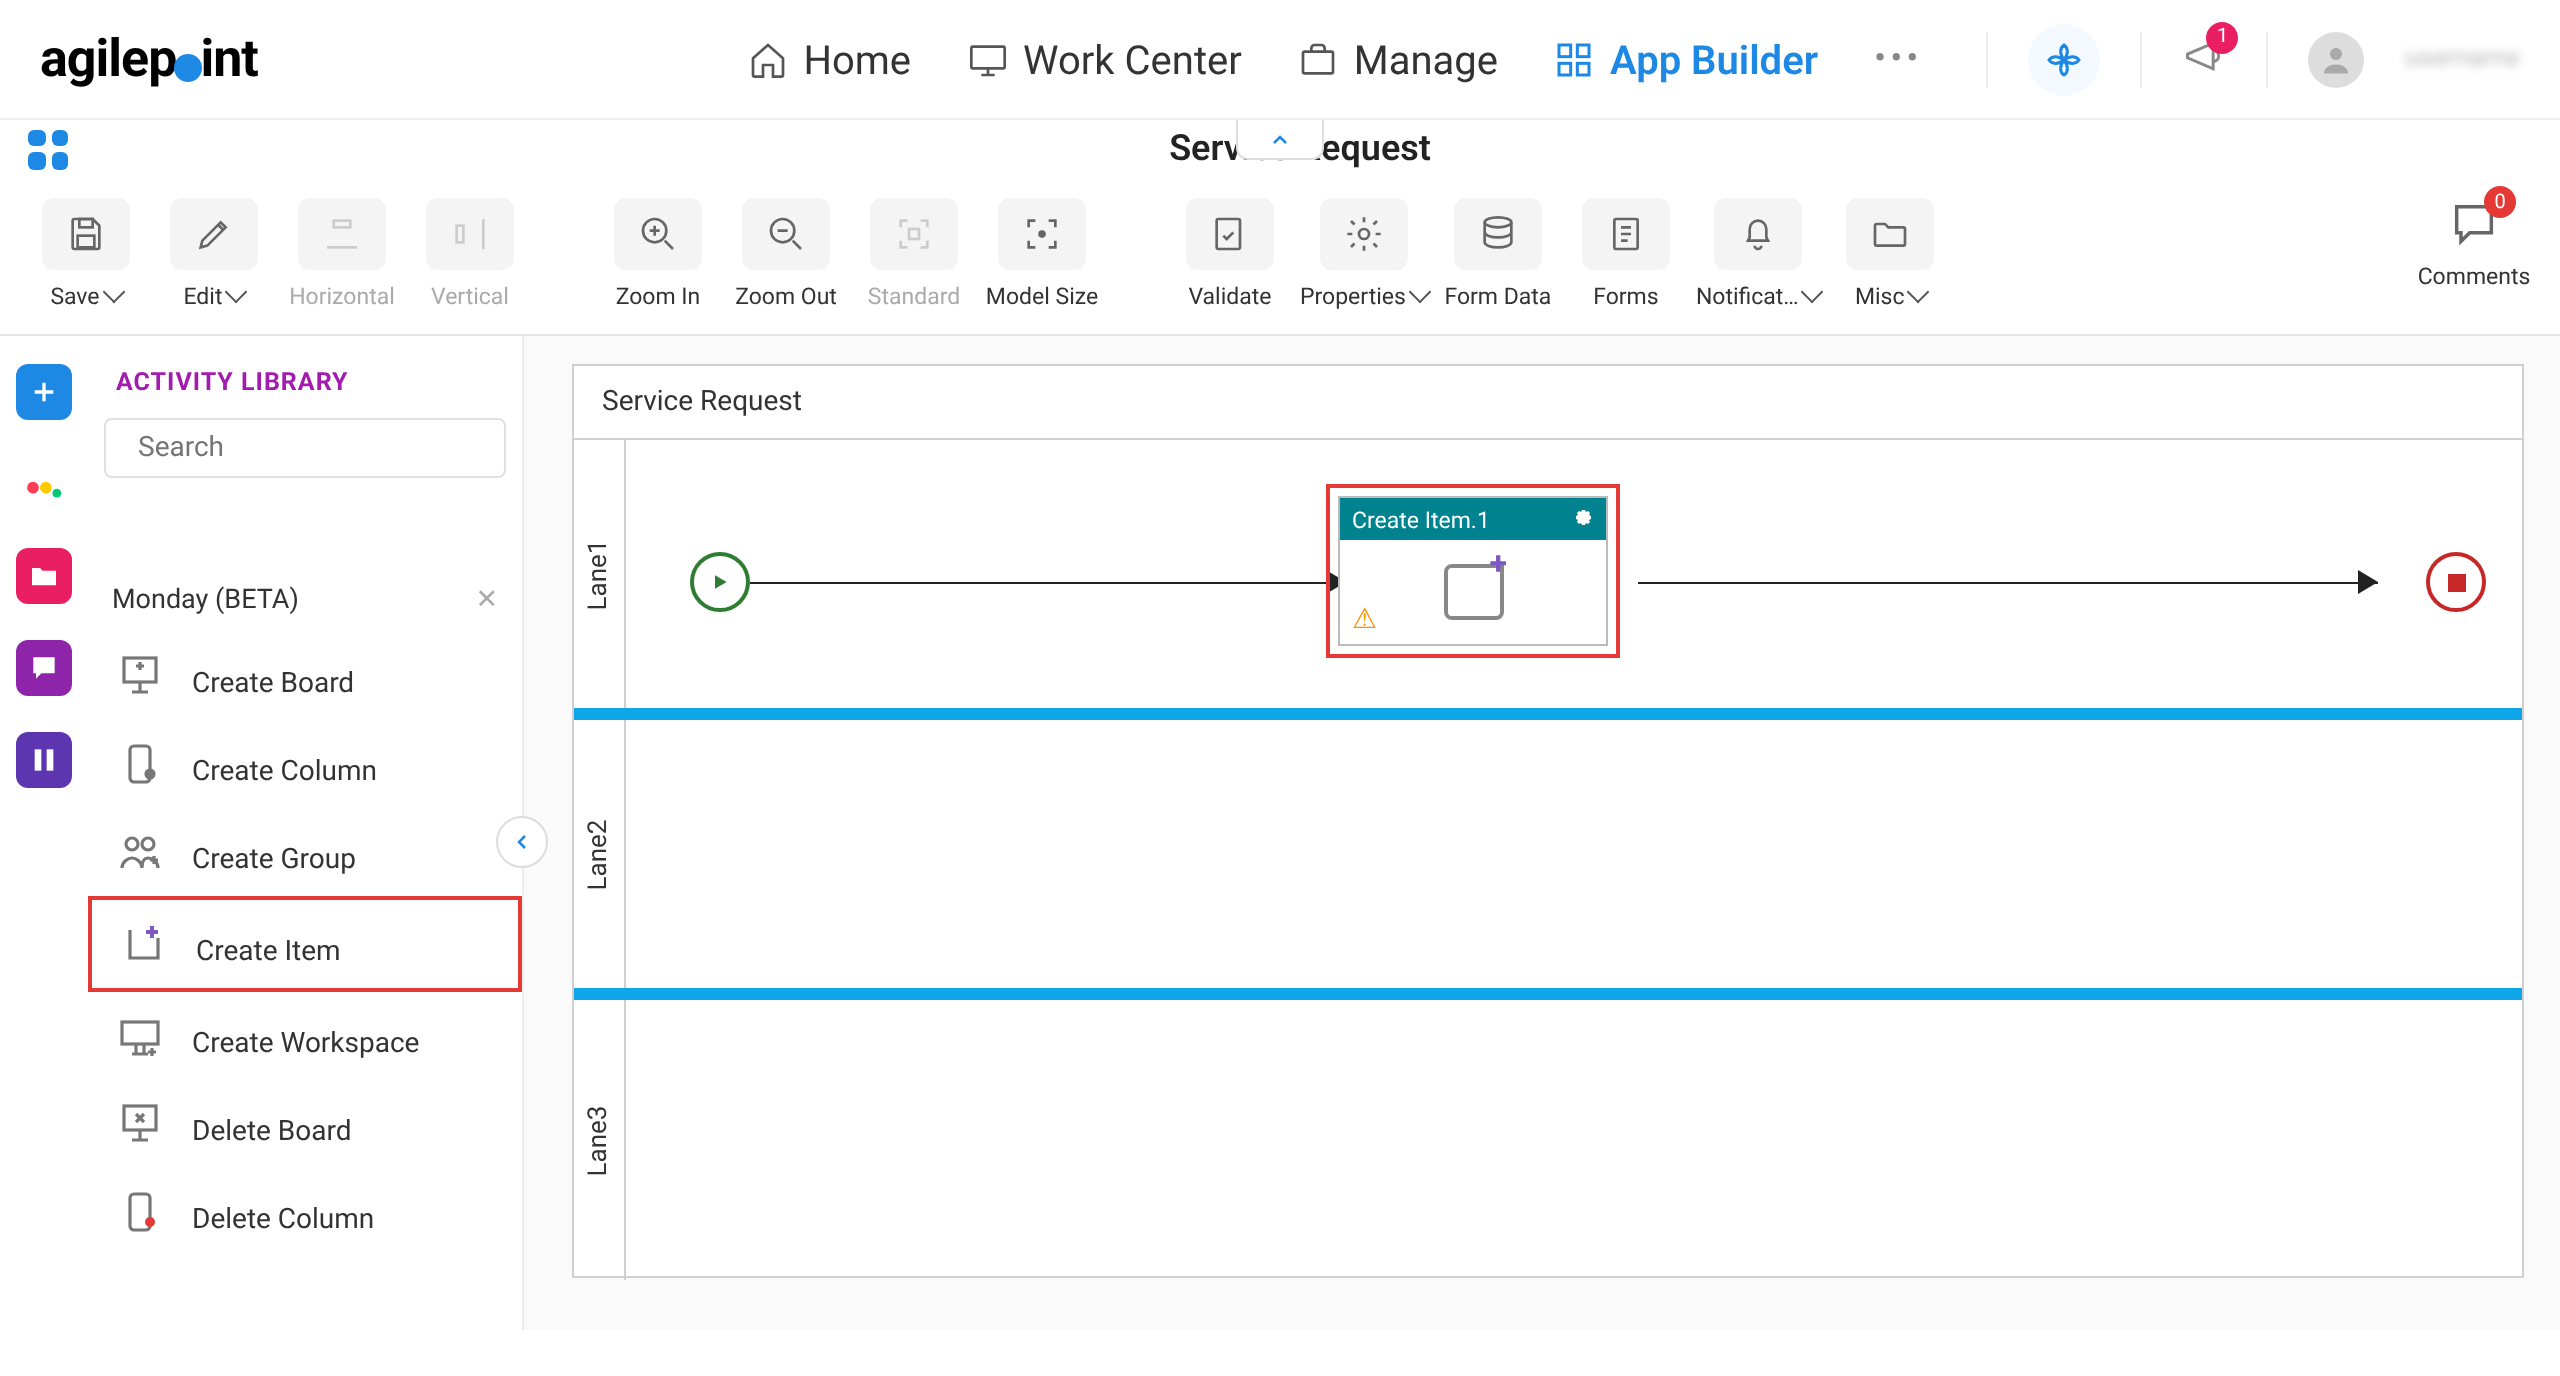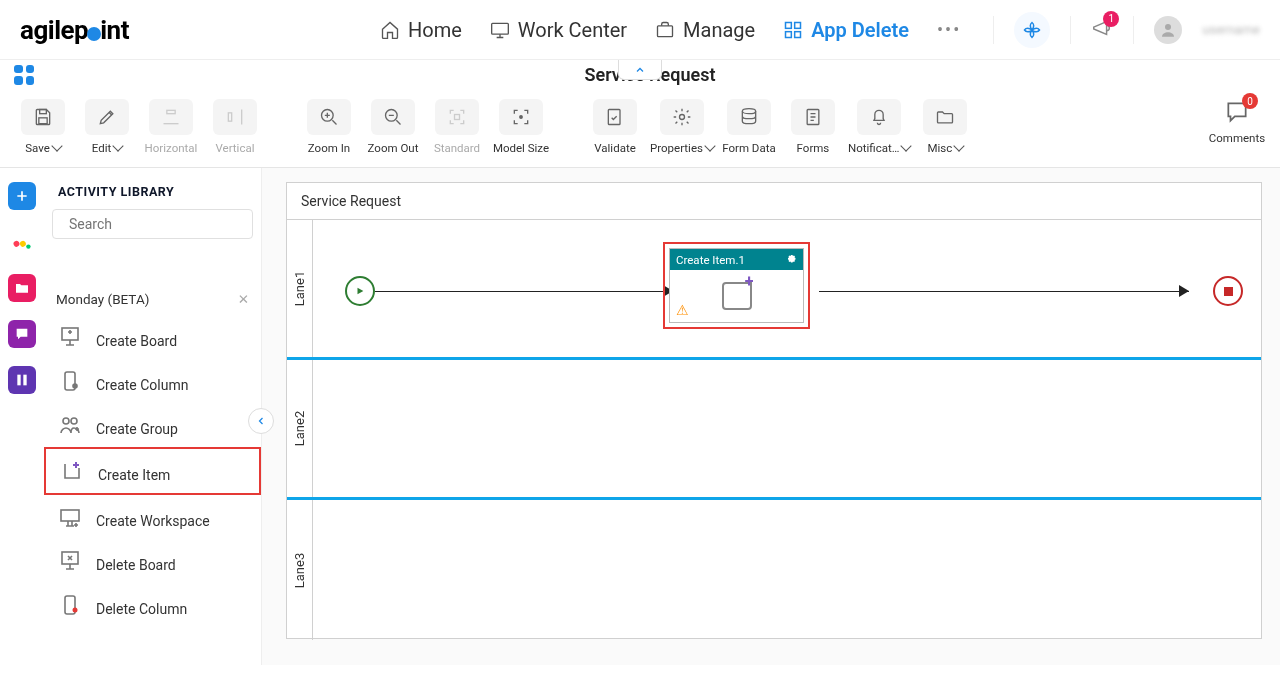--- a/index.html
+++ b/index.html
@@ -45,35 +45,35 @@
   
   .main { display:flex; height: 497px;}
   
   
   .tab-rail { width:44px; display:flex; flex-direction:column; align-items:center; gap:18px; padding-top:14px;}
   .tab-rail .rail-ic { width:28px; height:28px; border-radius:6px; display:flex; align-items:center; justify-content:center; cursor:pointer;}
   .rail-add { background:#1e88e5; color:#fff; border-radius:50%;}
   
   
   .sidebar { width:218px; border-right:1px solid #eee; background:#fff; display:flex; flex-direction:column; position:relative;}
-  .sidebar-title { padding:16px 14px 10px 14px; font-size:12.5px; font-weight:700; letter-spacing:0.5px; color:#0f172a;}
+  .sidebar-title { padding:16px 14px 10px 14px; font-size:12.5px; font-weight:700; letter-spacing:0.5px; color:#a21caf;}
   .search-box { margin: 0 8px 8px 8px; border:1px solid #e0e0e0; border-radius:4px; display:flex; align-items:center; padding:6px 8px; gap:8px;}
   .search-box input { border:none; outline:none; font-size:14px; flex:1; color:#333;}
   .category { display:flex; align-items:center; justify-content:space-between; padding:8px 12px; font-size:13.5px; color:#333;margin-top:36px;}
   .category .close { color:#aaa; cursor:pointer;}
   .lib-item { display:flex; align-items:flex-end; gap:14px; padding:10px 14px; font-size:14px; color:#333; cursor:pointer;}
   .lib-item.highlighted { border:2px solid #e53935; }
   .lib-item .li-ic { width:24px; height:24px; color:#777; flex-shrink:0;}
   .collapse-btn { position:absolute; right:-13px; top:240px; width:26px; height:26px; background:#fff; border:1px solid #ddd; border-radius:50%; display:flex; align-items:center; justify-content:center; cursor:pointer; color:#1e88e5;}
 
   
   .canvas-wrap { flex:1; padding:14px 18px 18px 24px; background:#fafafa;}
   .canvas-header { background:#fff; border:1px solid #d0d0d0; border-bottom:none; padding:10px 14px; font-size:14px; color:#333;}
   .canvas { background:#fff; border:1px solid #d0d0d0; position:relative; height: 420px;}
-  .lane { position:relative; border-bottom:3px solid #0ea5e9; height:140px;}
+  .lane { position:relative; border-bottom:6px solid #0ea5e9; height:140px;}
   .lane:last-child{ border-bottom:none;}
   .lane-label { position:absolute; left:0; top:0; bottom:0; width:26px; border-right:1px solid #d0d0d0; display:flex; align-items:center; justify-content:center;}
   .lane-label span { transform:rotate(-90deg); font-size:13px; color:#333; white-space:nowrap;}
   .lane-content { position:absolute; left:26px; right:0; top:0; bottom:0;}
 
   
   .start-node { position:absolute; left:32px; top:56px; width:30px; height:30px; border:2px solid #2e7d32; border-radius:50%; display:flex; align-items:center; justify-content:center; cursor:pointer;}
   .start-node svg { fill:#2e7d32;}
   .end-node { position:absolute; right:18px; top:56px; width:30px; height:30px; border:2px solid #c62828; border-radius:50%; display:flex; align-items:center; justify-content:center; cursor:pointer;}
   .end-node span { width:9px; height:9px; background:#c62828;}
@@ -121,21 +121,21 @@
         </svg>
       <span>Manage</span>
     </div>
     <div class="nav-item active">
       <svg class="ic" viewBox="0 0 24 24" fill="none" stroke="#1e88e5" stroke-width="1.8">
           <rect x="3" y="3" width="7" height="7"></rect>
           <rect x="14" y="3" width="7" height="7"></rect>
           <rect x="3" y="14" width="7" height="7"></rect>
           <rect x="14" y="14" width="7" height="7"></rect>
         </svg>
-      <span>App Delete</span>
+      <span>App Builder</span>
     </div>
     <div class="more-dots">•••</div>
   </div>
   <div class="header-right">
     <div class="divider-v"></div>
     <div class="pinwheel-btn">
       <svg width="18" height="18" viewBox="0 0 24 24" fill="none" stroke="#1e88e5" stroke-width="2">
           <path d="M12 2c3 2 3 6 0 10-3-4-3-8 0-10zM22 12c-2 3-6 3-10 0 4-3 8-3 10 0zM12 22c-3-2-3-6 0-10 3 4 3 8 0 10zM2 12c2-3 6-3 10 0-4 3-8 3-10 0z"></path>
         </svg>
     </div>

